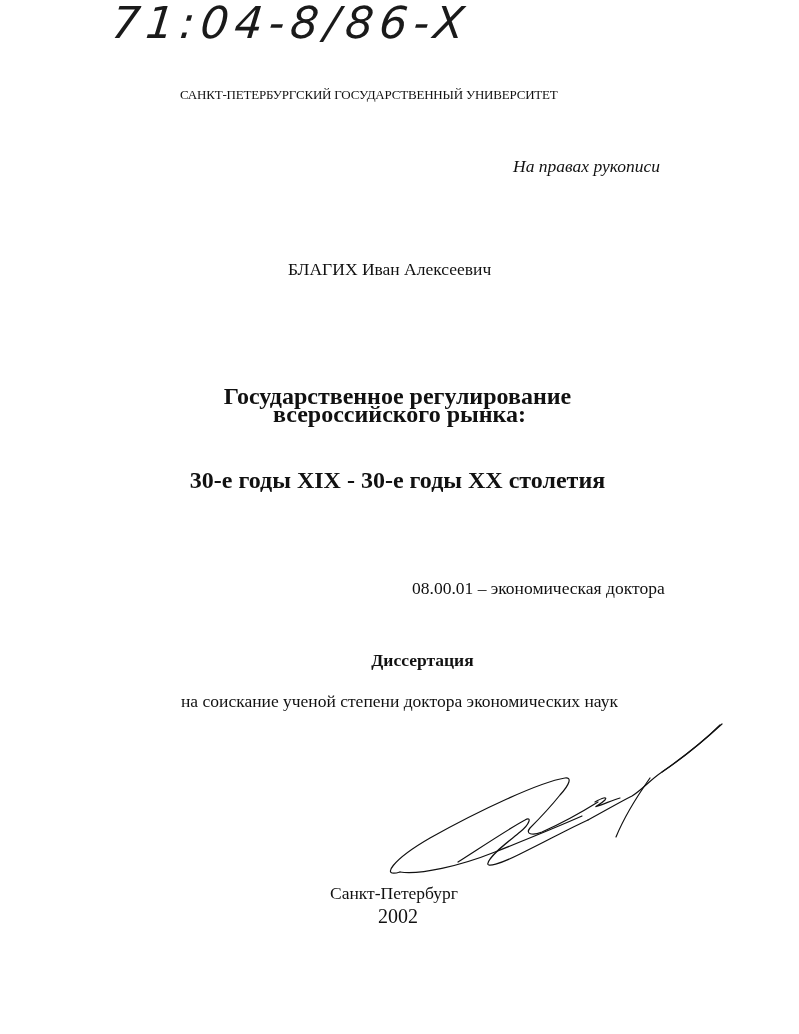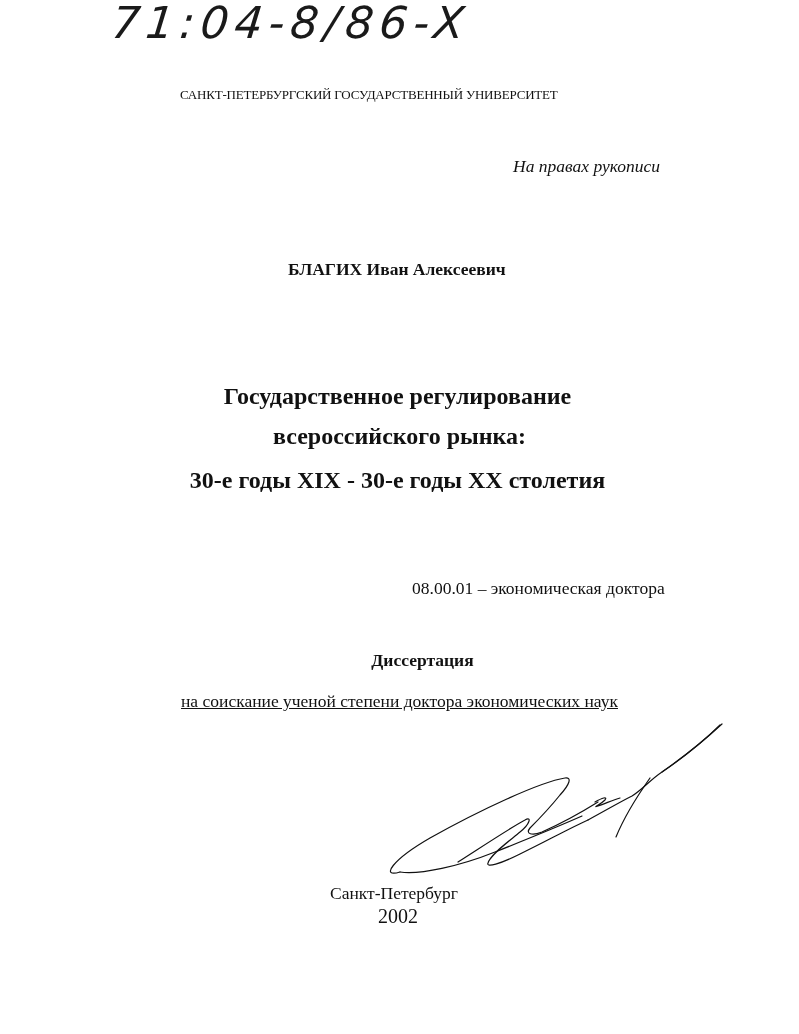--- a/index.html
+++ b/index.html
@@ -38,53 +38,52 @@
     .rights {
       left: 513px; top: 155px;
       font-size: 17.5px;
       font-style: italic;
       line-height: 22px;
       text-align: right;
     }
     .author {
       left: 288px; top: 258px;
       font-size: 17.5px;
-      font-weight: bold;
+      font-weight: normal;
       line-height: 22px;
     }
     .title-line {
       left: 0; width: 799px;
       text-align: center;
       font-size: 24px;
       font-weight: bold;
       line-height: 30px;
     }
     .title-1 { top: 381px; left: -2px; }
-    .title-2 { top: 421px; left: 0px; }
+    .title-2 { top: 399px; left: 0px; }
     .title-3 { top: 465px; left: -2px; }
 
     .specialty {
       left: 412px; top: 577px;
       font-size: 17.5px;
       line-height: 22px;
     }
     .doc-type {
       left: 0; width: 799px; text-align: center;
       top: 649px;
       font-size: 17.5px;
       font-weight: bold;
       line-height: 22px;
       padding-left: 23px;
     }
     .degree {
       left: 0; width: 799px; text-align: center;
       top: 690px;
       font-size: 17.5px;
       line-height: 22px;
-      text-decoration: underline;
     }
     .city {
       left: 330px; top: 882px;
       font-size: 17.5px;
       line-height: 22px;
     }
     .year {
       left: 378px; top: 905px;
       font-size: 20px;
       line-height: 22px;

